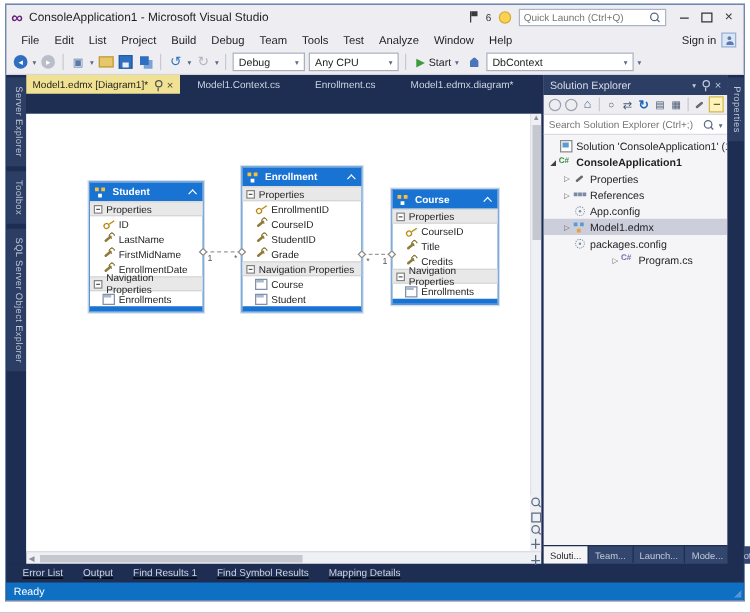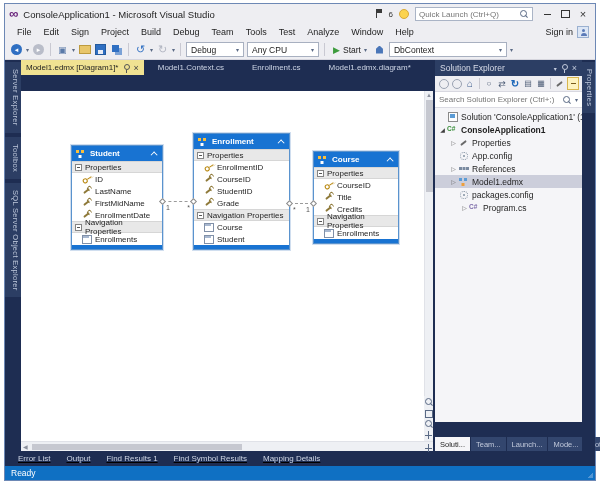--- a/index.html
+++ b/index.html
@@ -167,21 +167,21 @@
   .ti { position:relative; width:11px; height:11px; flex:0 0 11px; margin-right:3px; }
   .ti.solution::before { content:""; position:absolute; left:1px; top:1px; width:8px; height:8px; background:#fdfdfd; border:1px solid #8a8a8a; }
   .ti.solution::after { content:""; position:absolute; left:2.5px; top:3px; width:5px; height:4px; background:#5b9bd5; }
   .ti.csproj::before { content:"C#"; position:absolute; left:0; top:1px; font-size:6.5px; font-weight:bold; color:#368c36; }
   .ti.cs::before { content:"C#"; position:absolute; left:0; top:1px; font-size:6.5px; font-weight:bold; color:#7b6aa8; }
   .ti.wrench::before { content:""; position:absolute; left:2px; top:5px; width:7px; height:2px; background:#6a6a6a; border-radius:1px; transform:rotate(-40deg); }
   .ti.refs::before { content:""; position:absolute; left:1px; top:4px; width:2.5px; height:2.5px; background:#7a8aa0; box-shadow:3.5px 0 0 #7a8aa0, 7px 0 0 #7a8aa0; }
   .ti.config::before { content:""; position:absolute; left:2px; top:2px; width:6px; height:6px; border:1.5px dotted #8090a0; border-radius:50%; }
   .ti.config::after { content:""; position:absolute; left:4.5px; top:4.5px; width:2px; height:2px; background:#8090a0; border-radius:50%; }
   .ti.edmx::before { content:""; position:absolute; left:1px; top:2px; width:3px; height:3px; background:#5b9bd5; box-shadow:5px 0 0 #5b9bd5, 2.5px 5px 0 #ed9f3c; }
-  .se-tabs { height:29px; display:flex; align-items:flex-end; gap:1px; background:#1e2d52; padding-top:1px; }
+  .se-tabs { height:15px; display:flex; align-items:flex-end; gap:1px; background:#1e2d52; padding-top:1px; }
   .setab { height:14px; display:flex; align-items:center; font-size:7.5px; color:#c2cadc; background:#33466e; padding:0 5px; white-space:nowrap; }
   .setab.active { background:#f5f5f8; color:#1e1e1e; }
 
   
   .bottomband { height:15px; background:#1e2d52; display:flex; align-items:center; flex:0 0 auto; }
   .bp-tabs { display:flex; align-items:center; gap:2px; padding-left:6px; flex:1;text-decoration:underline; }
   .bptab { font-size:8px; color:#cfd6e4; padding:2px 7px; white-space:nowrap; }
   .statusbar { height:14px; background:#0f70c3; color:#fff; font-size:8.5px; display:flex; align-items:center; padding:0 6px; flex:0 0 auto; position:relative; }
   .grip { position:absolute; right:2px; bottom:2px; width:6px; height:6px; background:linear-gradient(135deg, transparent 50%, #7fb0e0 50%); opacity:.6; }
 </style>
@@ -207,21 +207,21 @@
         <span class="winbtn close"></span>
       </span>
     </div>
   </div>
 
   <div class="menubar">
     <div class="menu-items">
 
     <span class="menu-item bold">File</span>
         <span class="menu-item bold">Edit</span>
-        <span class="menu-item bold">Sign</span>
+        <span class="menu-item bold">List</span>
         <span class="menu-item bold">Project</span>
         <span class="menu-item bold">Build</span>
         <span class="menu-item bold">Debug</span>
         <span class="menu-item bold">Team</span>
         <span class="menu-item bold">Tools</span>
         <span class="menu-item bold">Test</span>
         <span class="menu-item bold">Analyze</span>
         <span class="menu-item bold">Window</span>
         <span class="menu-item bold">Help</span>
       </div>
@@ -518,44 +518,44 @@
                 <span class="tlabel">ConsoleApplication1</span>
               </div>
 
               <div class="trow" style="padding-left: 14px;">
                 <span class="arrow collapsed"></span>
                 <span class="ti wrench"></span>
                 <span class="tlabel">Properties</span>
               </div>
 
               <div class="trow" style="padding-left: 14px;">
+                <span class="arrow collapsed"></span>
+                <span class="ti refs"></span>
+                <span class="tlabel">References</span>
+              </div>
+
+              <div class="trow" style="padding-left: 14px;">
                 <span class="arrow none"></span>
                 <span class="ti config"></span>
                 <span class="tlabel">App.config</span>
-              </div>
-
-              <div class="trow" style="padding-left: 14px;">
-                <span class="arrow collapsed"></span>
-                <span class="ti refs"></span>
-                <span class="tlabel">References</span>
               </div>
 
               <div class="trow selected" style="padding-left: 14px;">
                 <span class="arrow collapsed"></span>
                 <span class="ti edmx"></span>
                 <span class="tlabel">Model1.edmx</span>
               </div>
 
               <div class="trow" style="padding-left: 14px;">
                 <span class="arrow none"></span>
                 <span class="ti config"></span>
                 <span class="tlabel">packages.config</span>
               </div>
 
-              <div class="trow" style="padding-left: 25px;">
+              <div class="trow" style="padding-left: 25px; justify-content: center;">
                 <span class="arrow collapsed"></span>
                 <span class="ti cs"></span>
                 <span class="tlabel">Program.cs</span>
               </div>
             </div>
           <div class="se-tabs">
 
           <span class="setab active">Soluti...</span>
               <span class="setab">Team...</span>
               <span class="setab">Launch...</span>

